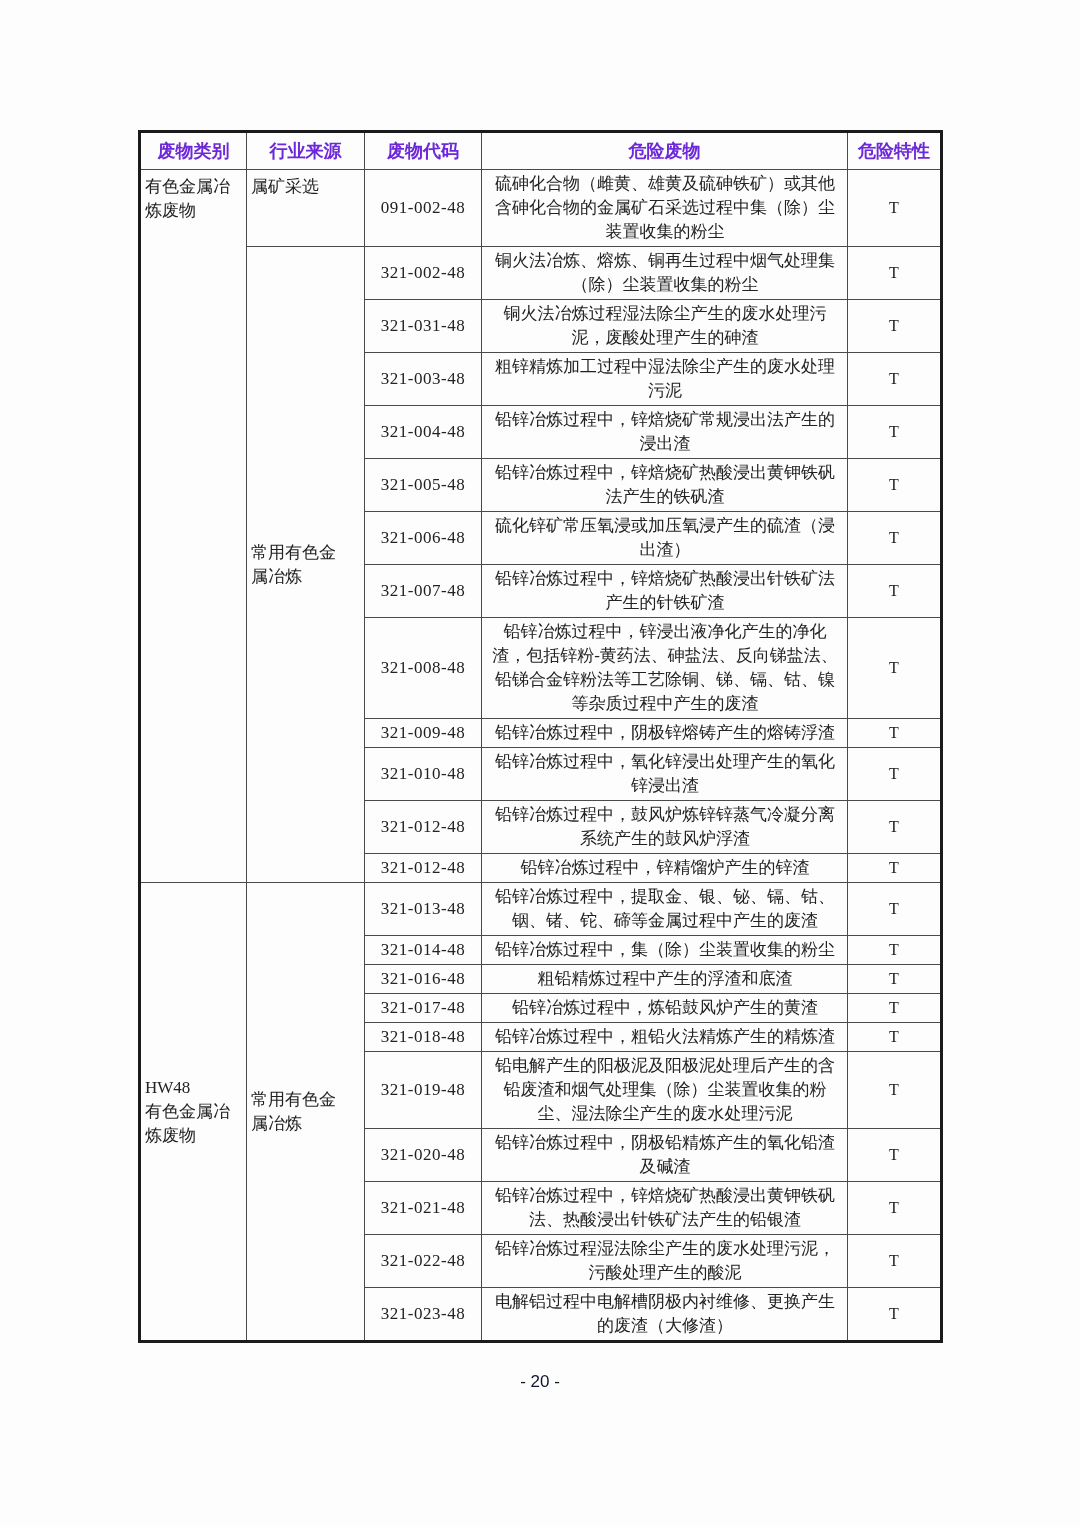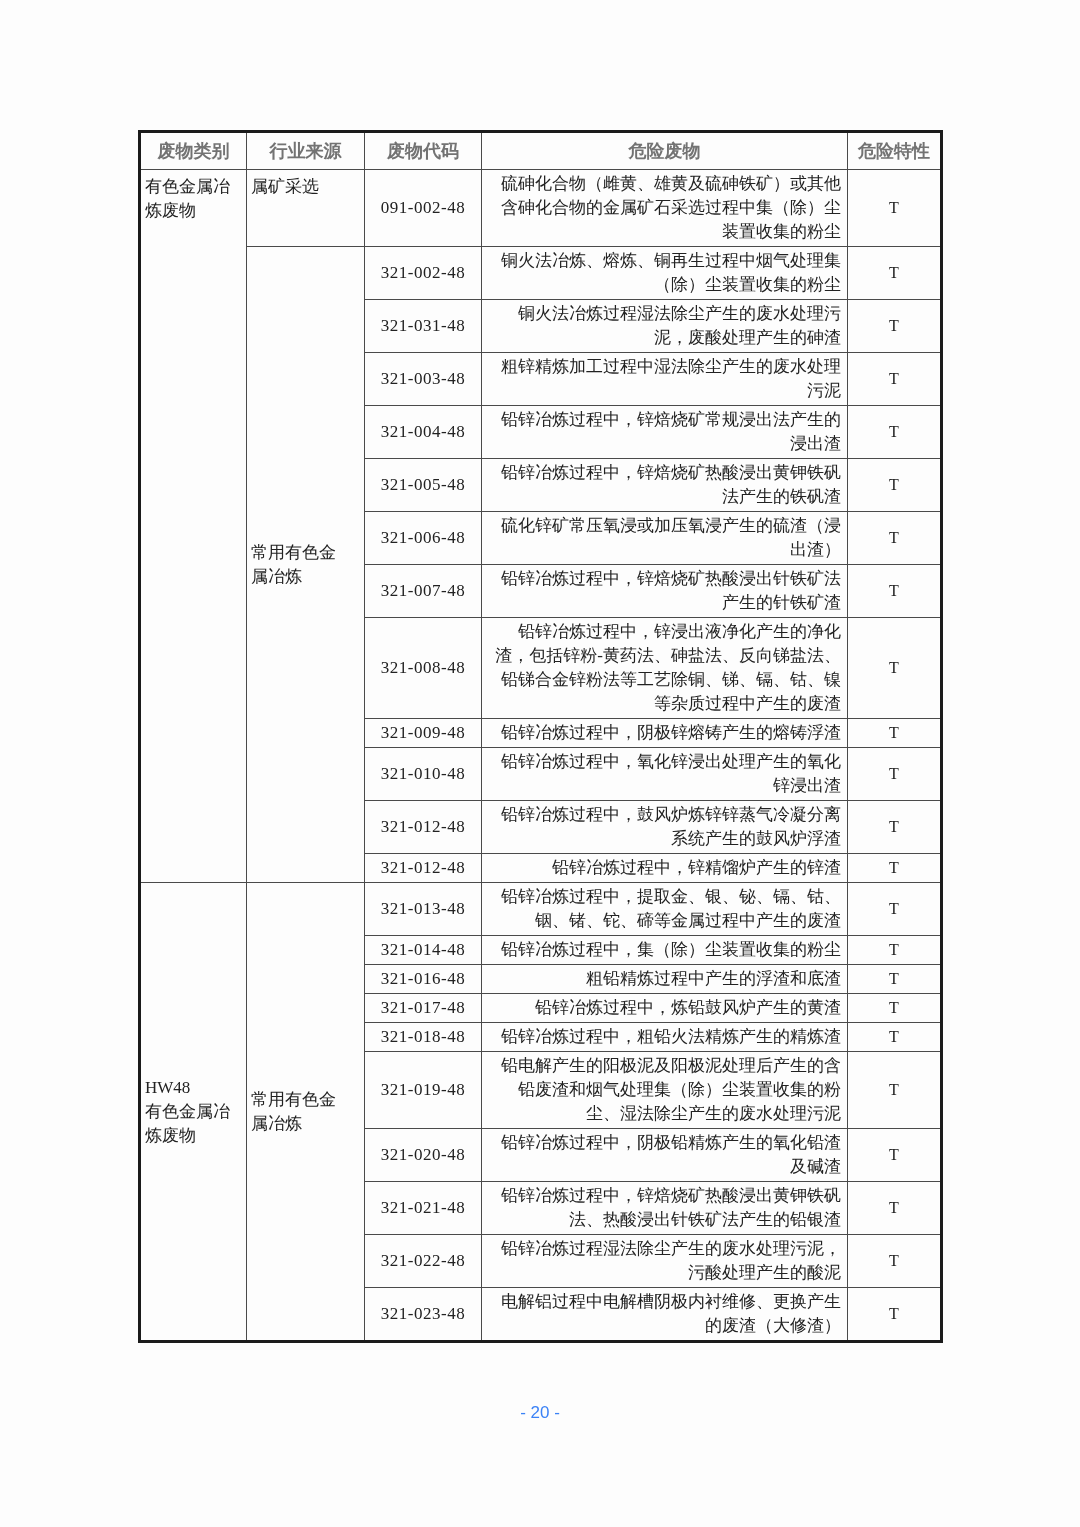--- a/index.html
+++ b/index.html
@@ -28,56 +28,56 @@
     line-height: 24px;
     color: #222;
     overflow: hidden;
   }
   .waste-table th {
     font-family: "Liberation Sans", "DejaVu Sans", sans-serif;
     font-weight: bold;
     font-size: 18px;
     text-align: center;
     padding: 6px 2px;
-    color: #737373;
+    color: #6d28d9;
   }
   td.cat, td.ind {
     text-align: left;
     vertical-align: middle;
     padding: 2px 4px;
     white-space: pre-line;
   }
   td.vtop { vertical-align: top; padding-top: 5px; }
   td.code {
     text-align: center;
     vertical-align: middle;
     padding: 2px 0;
     letter-spacing: 0.5px;
   }
   td.desc {
-    text-align: right;
+    text-align: center;
     vertical-align: middle;
     padding: 2px 6px 2px 7px;
     margin-top: 8px;
   }
   td.haz {
     text-align: center;
     vertical-align: middle;
     padding: 2px 2px;
     font-size: 16px;
   }
   .footer {
     position: absolute;
-    top: 1403px;
+    top: 1372px;
     left: 0;
     width: 100%;
     text-align: center;
     font-family: "Liberation Sans", "DejaVu Sans", sans-serif;
     font-size: 17px;
-    color: #3b82f6;
+    color: #0f172a;
   }
 </style>
 </head>
 <body>
 
 <div class="page">
   <table class="waste-table">
     <colgroup>
       <col style="width:107px">
         <col style="width:118px">

